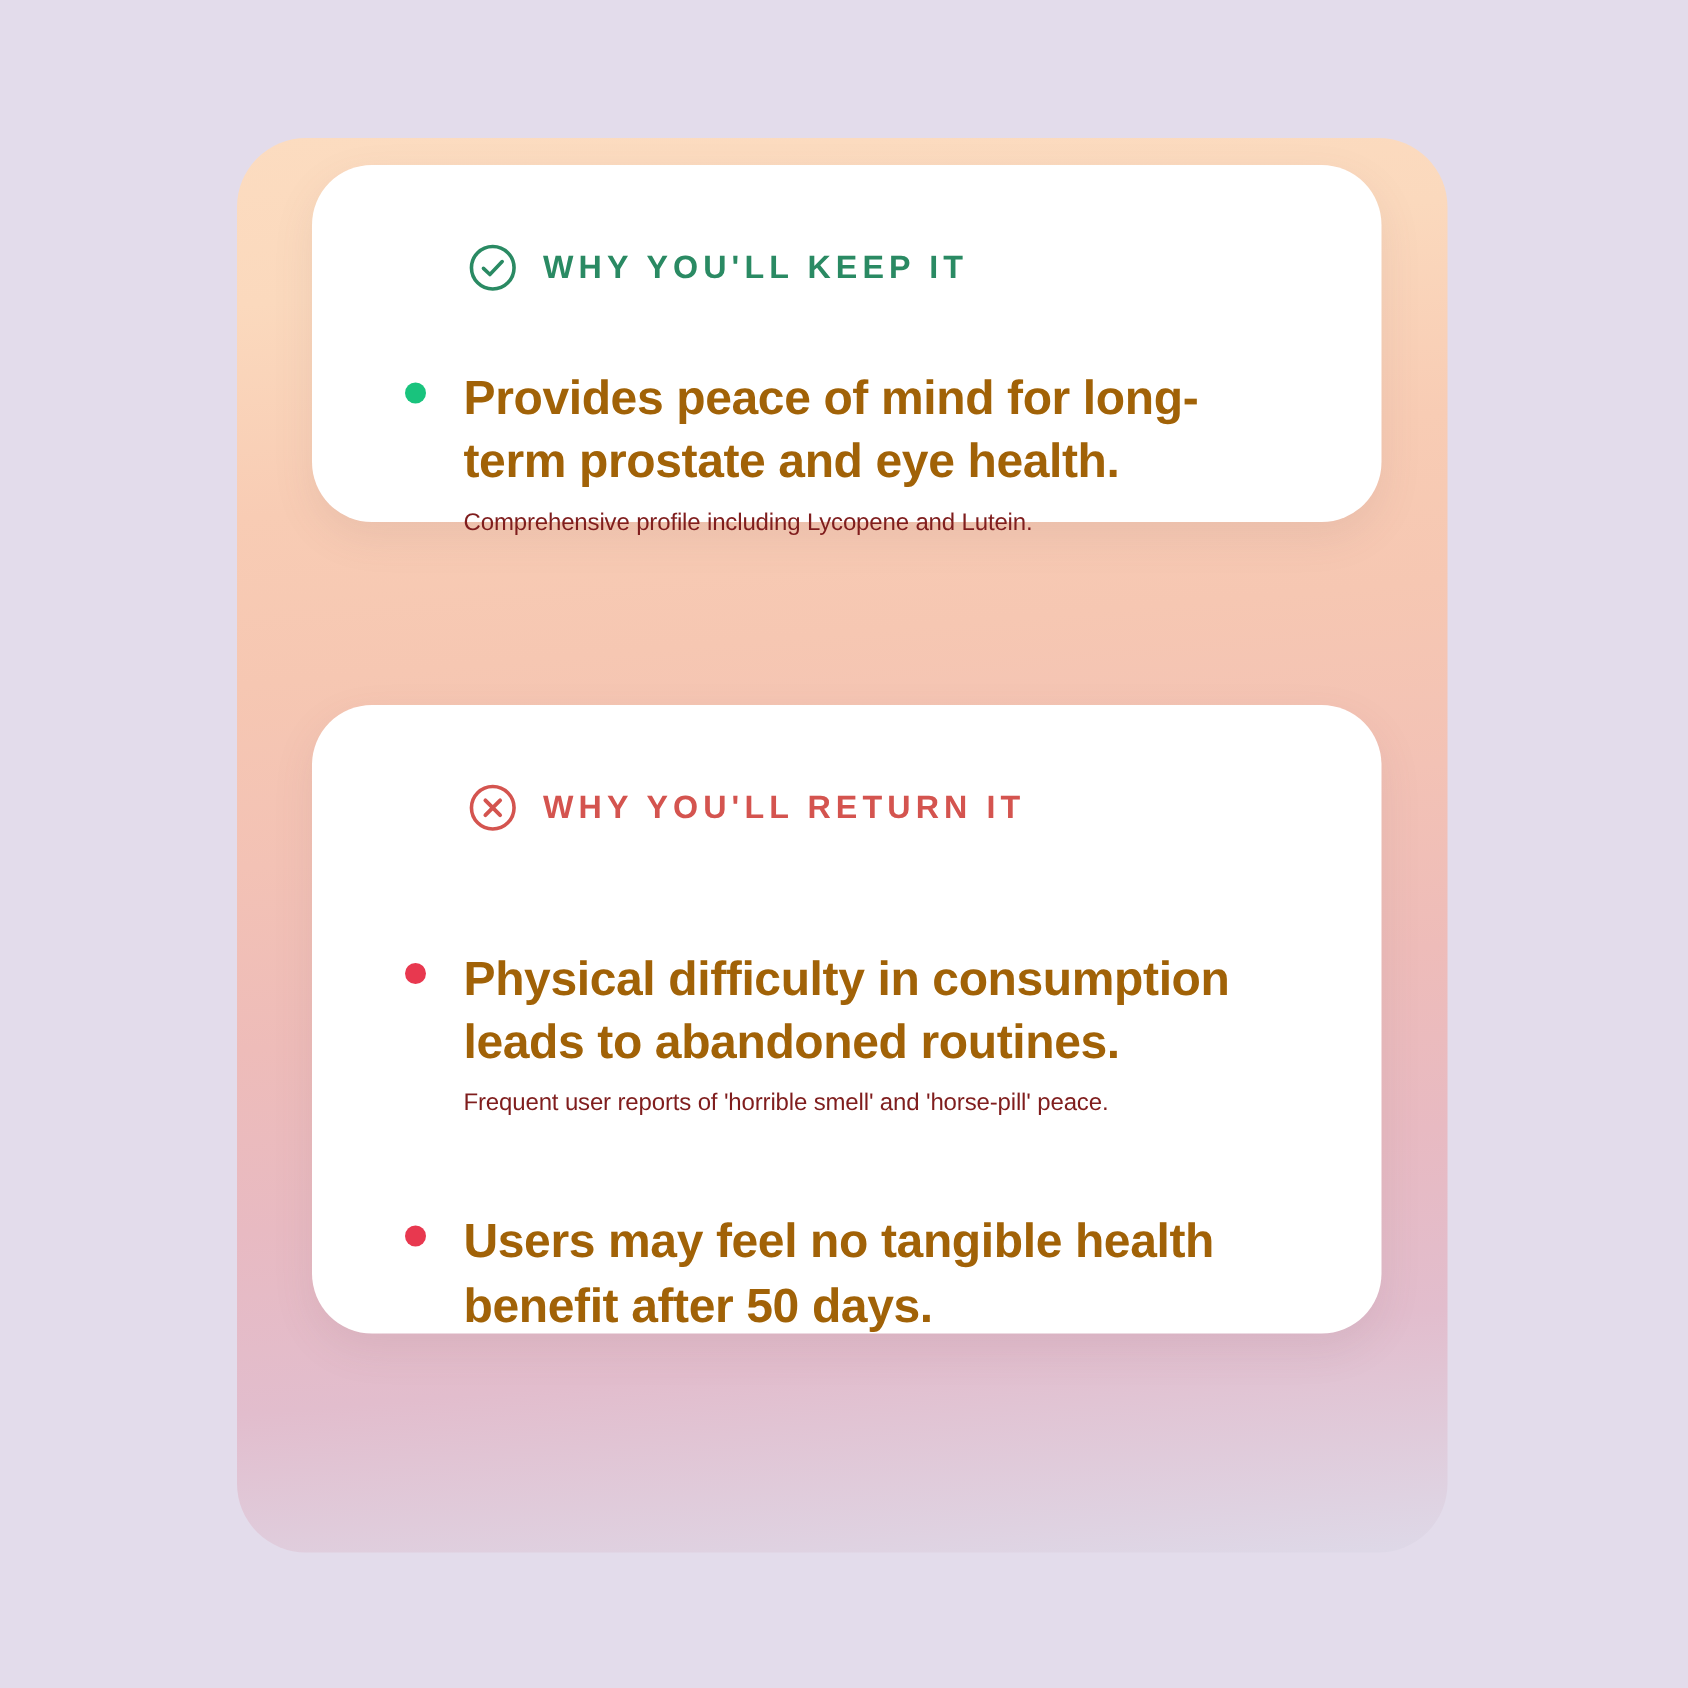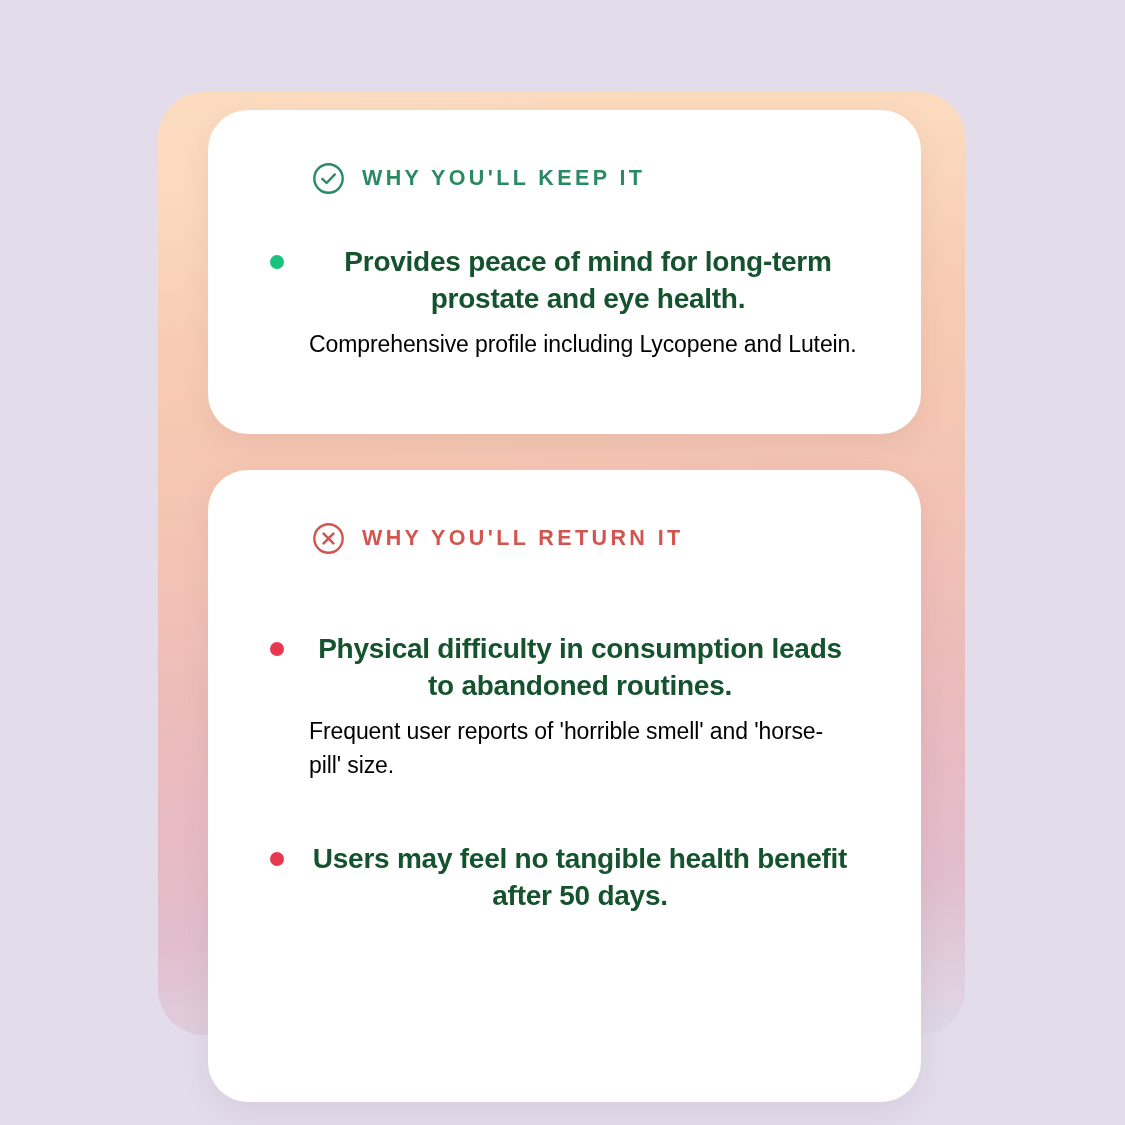--- a/index.html
+++ b/index.html
@@ -46,26 +46,26 @@
     position: absolute;
     left: 208px;
     width: 713px;
     background: #ffffff;
     border-radius: 40px;
     box-shadow: 0 10px 28px rgba(120, 90, 100, 0.10);
     box-sizing: border-box;
   }
   .card-keep {
     top: 110px;
-    height: 324px;
+    height: 238px;
     padding: 52px 54px 36px 54px;
   }
   .card-return {
     top: 470px;
-    height: 632px;
+    height: 419px;
     padding: 52px 70px 40px 54px;
   }
 
   
   .card-header {
     display: flex;
     align-items: center;
     gap: 17px;
     margin-left: 50px;
   }
@@ -104,32 +104,31 @@
     left: 8px;
     top: 11px;
     width: 14px;
     height: 14px;
     border-radius: 50%;
   }
   .dot-green { background: #19c37d; }
   .dot-red { background: #e8384f; }
 
   .bullet-title {
-    font-size: 28px;
+    font-size: 32px;
     font-weight: bold;
-    color: #14532d;
+    color: #a16207;
     line-height: 1.32;
     letter-spacing: -0.25px;
     margin: 0;
-    text-align: center;
   }
   .bullet-sub {
-    font-size: 23px;
+    font-size: 16px;
     font-weight: normal;
-    color: #000000;
+    color: #7f1d1d;
     line-height: 1.5;
     letter-spacing: -0.1px;
     margin: 9px 0 0 0;
   }
 </style>
 </head>
 <body>
 
 <div class="stage">
 
@@ -162,21 +161,21 @@
         <circle cx="16.5" cy="16.5" r="14.2" fill="none" stroke="#d4544f" stroke-width="2.4"></circle>
         <path d="M11.6 11.6 L21.4 21.4 M21.4 11.6 L11.6 21.4" fill="none" stroke="#d4544f" stroke-width="2.6" stroke-linecap="round"></path>
       </svg>
       <span class="header-label">WHY YOU'LL RETURN IT</span>
     </div>
 
     <ul class="bullet-list return-list">
       <li class="bullet-item">
         <span class="bullet-dot dot-red"></span>
         <p class="bullet-title">Physical difficulty in consumption leads to abandoned routines.</p>
-        <p class="bullet-sub">Frequent user reports of 'horrible smell' and 'horse-pill' size.</p>
+        <p class="bullet-sub">Frequent user reports of 'horrible smell' and 'horse-pill' peace.</p>
       </li>
       <li class="bullet-item">
         <span class="bullet-dot dot-red"></span>
         <p class="bullet-title">Users may feel no tangible health benefit after 50 days.</p>
       </li>
     </ul>
 
   </section>
 
 </div>

